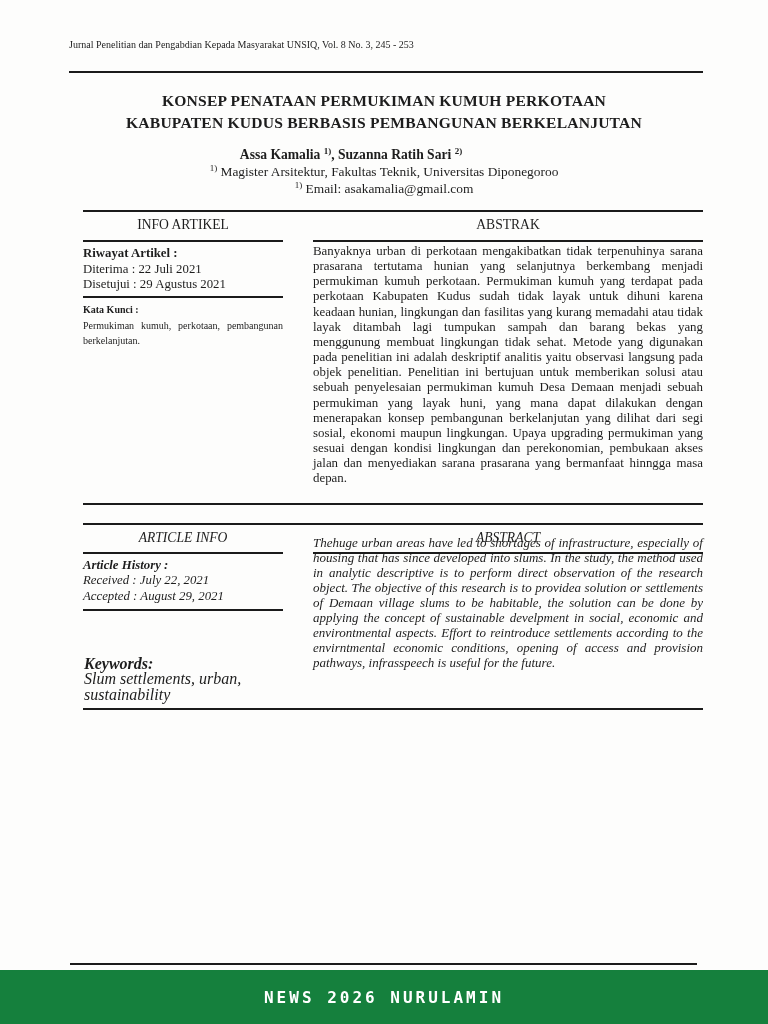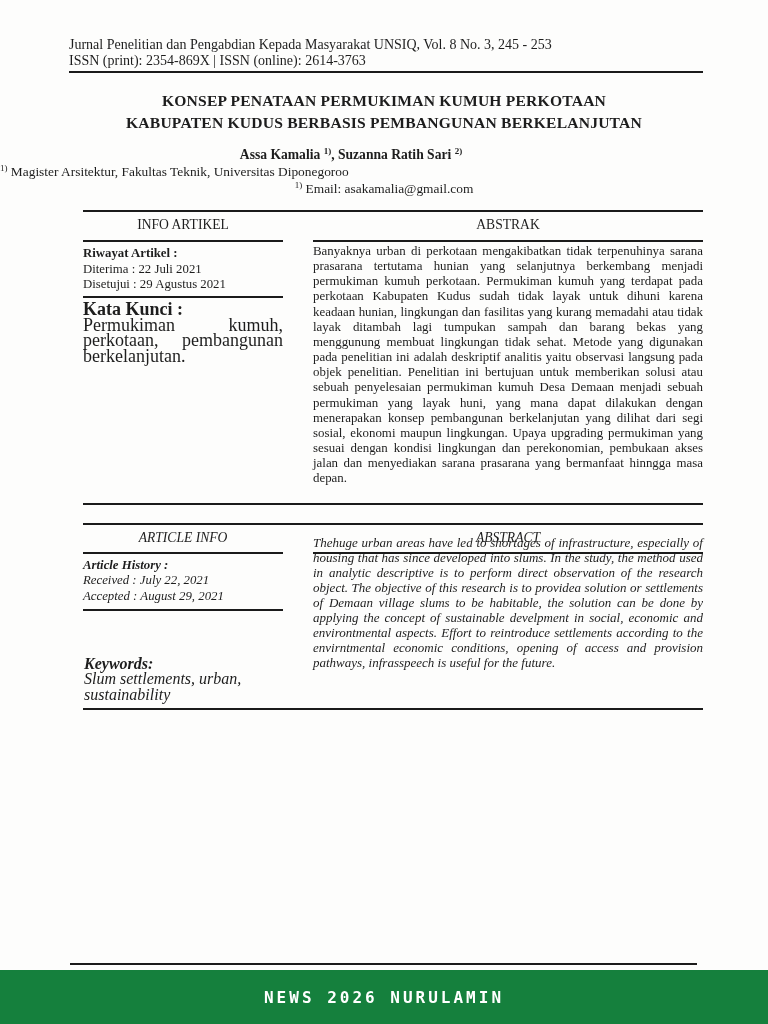--- a/index.html
+++ b/index.html
@@ -8,60 +8,59 @@
     background:#fdfdfc;
     font-family:"Liberation Serif", serif;
     color:#1d1d1d;
     position:relative;
     overflow:hidden;
   }
   .abs { position:absolute; }
   .rule { position:absolute; background:#1b1b1b; }
 
   
-  #journal-header { left:69px; top:37px; width:634px; font-size:14px; line-height:16px; }
+  #journal-header { left:69px; top:37px; width:634px; font-size:10px; line-height:16px; }
   #header-rule { left:69px; top:71px; width:634px; height:2px; }
 
   
   #title-block { left:0; top:90px; width:768px; text-align:center; font-weight:700; font-size:15.6px; line-height:22px; letter-spacing:0.2px; }
   #authors-line { left:0; top:147px; width:702px; text-align:center; font-weight:700; font-size:13.6px; }
-  #affiliation-line { left:0; top:164px; width:768px; text-align:left; font-size:13.4px; }
+  #affiliation-line { left:0; top:164px; width:768px; text-align:center; font-size:13.4px; }
   #email-line { left:0; top:181px; width:768px; text-align:center; font-size:13.4px; }
   .sup { font-size:9px; position:relative; top:-5px; }
 
   
   .col-heading { position:absolute; text-align:center; font-weight:400; font-size:13.6px; }
   .leftcol { left:83px; width:200px; }
   .rightcol { left:313px; width:390px; }
   .label-bold { font-weight:700; }
   .abstract-text { position:absolute; text-align:justify; }
 
   
   #s1-left-block { left:83px; top:246px; width:200px; font-size:12.8px; line-height:15.6px; }
-  #s1-keywords-block { left:83px; top:302px; width:200px; font-size:18px; line-height:15.6px; }
+  #s1-keywords-block { left:83px; top:302px; width:200px; font-size:10px; line-height:15.6px; }
   #s1-keywords-text { text-align:justify; }
   #s1-abstract { left:313px; top:244px; width:390px; font-size:12.9px; line-height:15.15px; }
 
   
   .en { font-style:italic; }
   #s2-left-block { left:83px; top:558px; width:200px; font-size:12.8px; line-height:15.3px; }
   #s2-keywords-block { left:84px; top:615px; width:200px; font-size:16px; line-height:15.3px;margin-top:41px; }
   #s2-abstract { left:313px; top:536px; width:390px; font-size:13px; line-height:14.95px; }
 
   
   #footer-rule { left:70px; top:963px; width:627px; height:2px; }
   #watermark-bar { left:0; top:970px; width:768px; height:54px; background:#15803d; display:flex; align-items:center; justify-content:center; }
   #watermark-text { color:#ffffff; font-family:"DejaVu Sans Mono", monospace; font-weight:700; font-size:16px; letter-spacing:3px; }
 </style>
 </head>
 <body>
 
 <div class="abs" id="journal-header">
   <div>Jurnal Penelitian dan Pengabdian Kepada Masyarakat UNSIQ, Vol. 8 No. 3, 245 - 253</div>
-  <div>ISSN (print): 2354-869X | ISSN (online): 2614-3763</div>
 </div>
 <div class="rule" id="header-rule"></div>
 
 <div class="abs" id="title-block">
   <div>KONSEP PENATAAN PERMUKIMAN KUMUH PERKOTAAN</div>
   <div>KABUPATEN KUDUS BERBASIS PEMBANGUNAN BERKELANJUTAN</div>
 </div>
 
 <div class="abs" id="authors-line">
   <span>Assa Kamalia</span>

